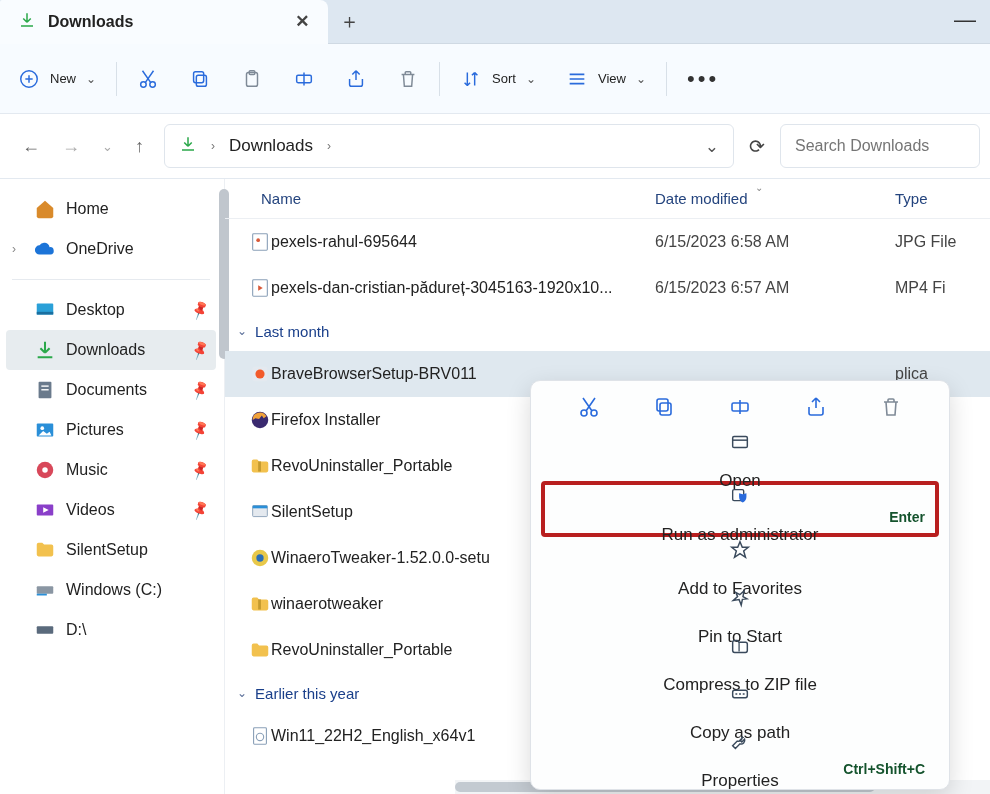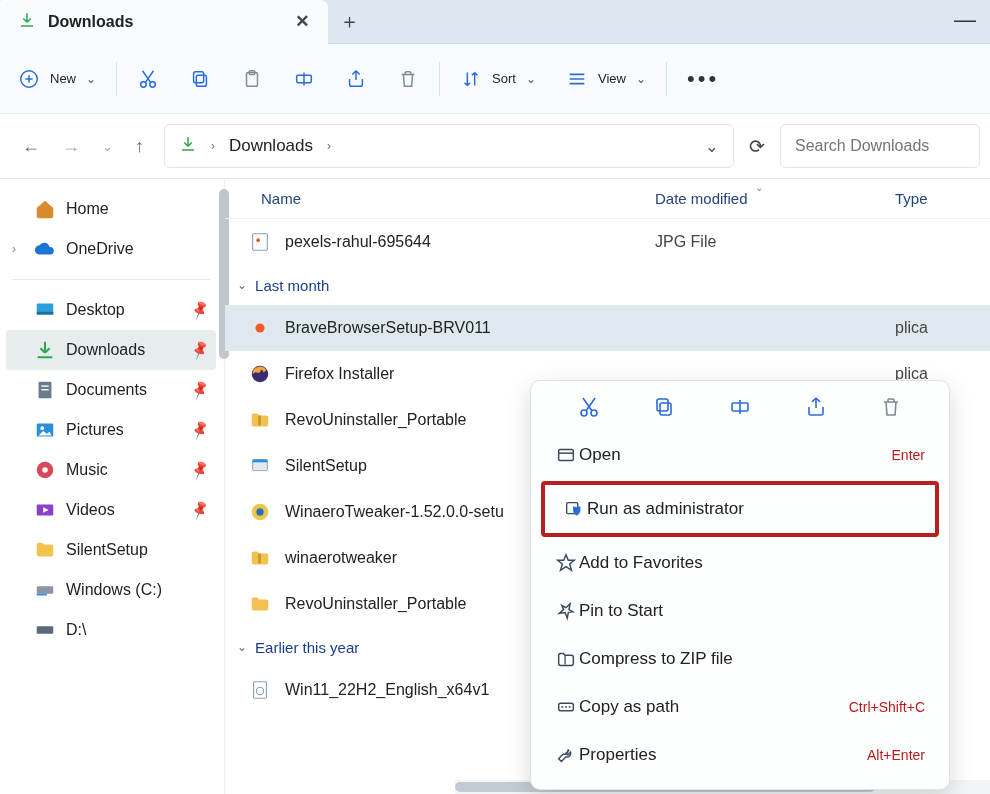--- a/index.html
+++ b/index.html
@@ -46,34 +46,34 @@
   .side-sep { height: 1px; background: #e6eaef; margin: 10px 6px; }
   .side-icon { width: 22px; height: 22px; display: inline-flex; align-items: center; justify-content: center; }
   
   .filelist { flex: 1; overflow: hidden; position: relative; }
   .headers { display: flex; align-items: center; height: 40px; font-size: 15px; color: #24447e; border-bottom: 1px solid #eceff3; }
   .col-name { width: 430px; padding-left: 36px; }
   .col-date { width: 240px; position: relative; }
   .col-date .sort-ind { position: absolute; top: -8px; left: 100px; color: #888; font-size: 10px; }
   .col-type { flex: 1; }
   .row { display: flex; align-items: center; height: 46px; font-size: 16px; }
-  .row .c-name { width: 430px; padding-left: 24px; display: flex; align-items: center; gap: 14px; }
+  .row .c-name { width: 430px; padding-left: 24px; display: flex; align-items: center; }
   .row .c-date { width: 240px; color: #444; }
   .row .c-type { flex: 1; color: #444; }
   .row.selected { background: #dfe8ef; }
   .file-icon { width: 22px; height: 22px; display: inline-flex; align-items: center; justify-content: center; }
   .group-header { display: flex; align-items: center; gap: 8px; height: 40px; padding-left: 12px; color: #1a3f8a; font-size: 15px; }
   .group-header .chev2 { font-size: 12px; color: #5b6f99; }
   
   .context-menu { position: absolute; left: 530px; top: 380px; width: 420px; background: #fdfefe; border: 1px solid #dfe3e8; border-radius: 10px; box-shadow: 0 8px 24px rgba(0,0,0,0.15); padding: 8px 6px 10px 6px; z-index: 50; }
   .cm-iconrow { display: flex; justify-content: space-around; padding: 6px 14px 12px 14px; }
   .cm-iconrow .ic { width: 24px; height: 24px; color: #2a6bdc; display: inline-flex; align-items: center; justify-content: center; }
   .cm-iconrow .ic.gray { color: #7f8a97; }
-  .cm-item { display: flex; align-items: center; gap: 2px; height: 48px; padding: 0 18px; font-size: 17px; color: #222; border-radius: 6px; }
-  .cm-item .shortcut { margin-left: auto; color: #b91c1c; font-size: 14px; }
+  .cm-item { display: flex; align-items: center; gap: 18px; height: 48px; padding: 0 18px; font-size: 17px; color: #222; border-radius: 6px; flex-direction: column; }
+  .cm-item .shortcut { margin-left: auto; color: #14532d; font-size: 14px; font-weight: bold; }
   .cm-item .mic { width: 22px; height: 22px; color: #3a4a5c; display: inline-flex; align-items: center; justify-content: center; }
   .cm-highlight { border: 4px solid #b81f1f; border-radius: 4px; margin: 2px 4px; }
   
   svg { width: 100%; height: 100%; }
   .bottom-scroll { position: absolute; bottom: 0; left: 230px; right: 0; height: 14px; background: #f2f4f6; }
   .bottom-scroll .thumb { position: absolute; left: 0; top: 2px; height: 10px; width: 420px; background: #c3cad1; border-radius: 5px; }
 </style>
 </head>
 <body>
 
@@ -309,21 +309,35 @@
     <div class="row">
       <div class="c-name">
         <span class="file-icon">
             <svg viewBox="0 0 24 24">
               <rect x="4" y="3" width="16" height="18" rx="1" fill="#fff" stroke="#8aa0b8" stroke-width="1.2"></rect>
               <circle cx="10" cy="10" r="2" fill="#d85a3a"></circle>
             </svg>
           </span>
         <span>pexels-rahul-695644</span>
       </div>
+      <div class="c-date">6/15/2023 6:58 AM</div>
       <div class="c-type">JPG File</div>
+    </div>
+    <div class="row">
+      <div class="c-name">
+        <span class="file-icon">
+            <svg viewBox="0 0 24 24">
+              <rect x="4" y="3" width="16" height="18" rx="1" fill="#fff" stroke="#8aa0b8" stroke-width="1.2"></rect>
+              <path fill="#d85a3a" d="M10 9l5 3-5 3z"></path>
+            </svg>
+          </span>
+        <span>pexels-dan-cristian-pădureț-3045163-1920x10...</span>
+      </div>
+      <div class="c-date">6/15/2023 6:57 AM</div>
+      <div class="c-type">MP4 Fi</div>
     </div>
 
     <div class="group-header">
       <span class="chev2">⌄</span>
       <span>Last month</span>
     </div>
 
     <div class="row selected">
       <div class="c-name">
         <span class="file-icon">

